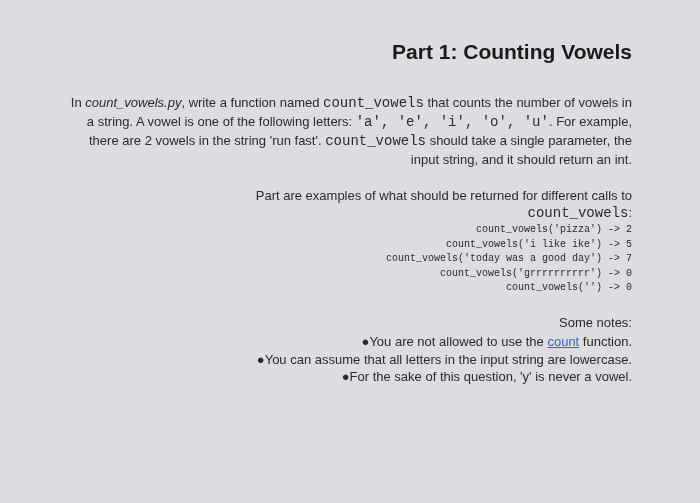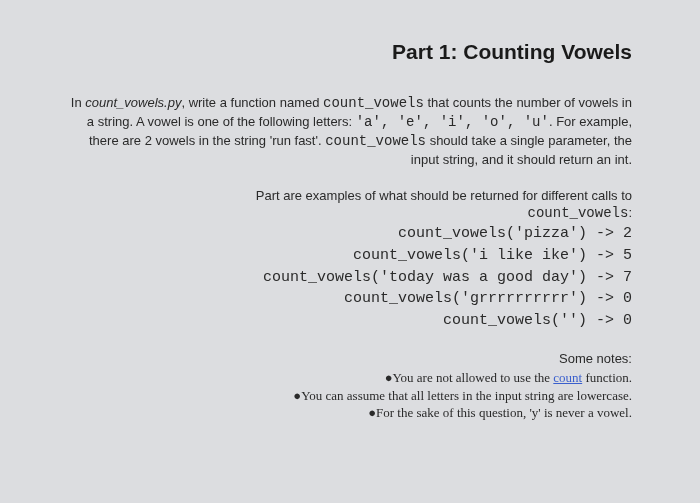--- a/index.html
+++ b/index.html
@@ -29,38 +29,37 @@
     }
     .italic {
       font-style: italic;
     }
     .mono {
       font-family: "Courier New", Courier, monospace;
       font-size: 14px;
     }
     .code-block {
       font-family: "Courier New", Courier, monospace;
-      font-size: 15px;
+      font-size: 10px;
       line-height: 1.45;
       margin-bottom: 16px;
     }
     .code-line {
       white-space: pre;
     }
     .notes-intro {
       margin-bottom: 2px;
     }
     .notes-list {
       padding-left: 58px;
     }
     .note-item {
       text-indent: -12px;
       padding-left: 12px;
       line-height: 1.35;
-      font-family: Liberation Serif, serif;
     }
     .bullet {
       display: inline-block;
       width: 12px;
     }
     .underline-link {
       color: #3a5fcd;
       text-decoration: underline;
     }
   </style>

